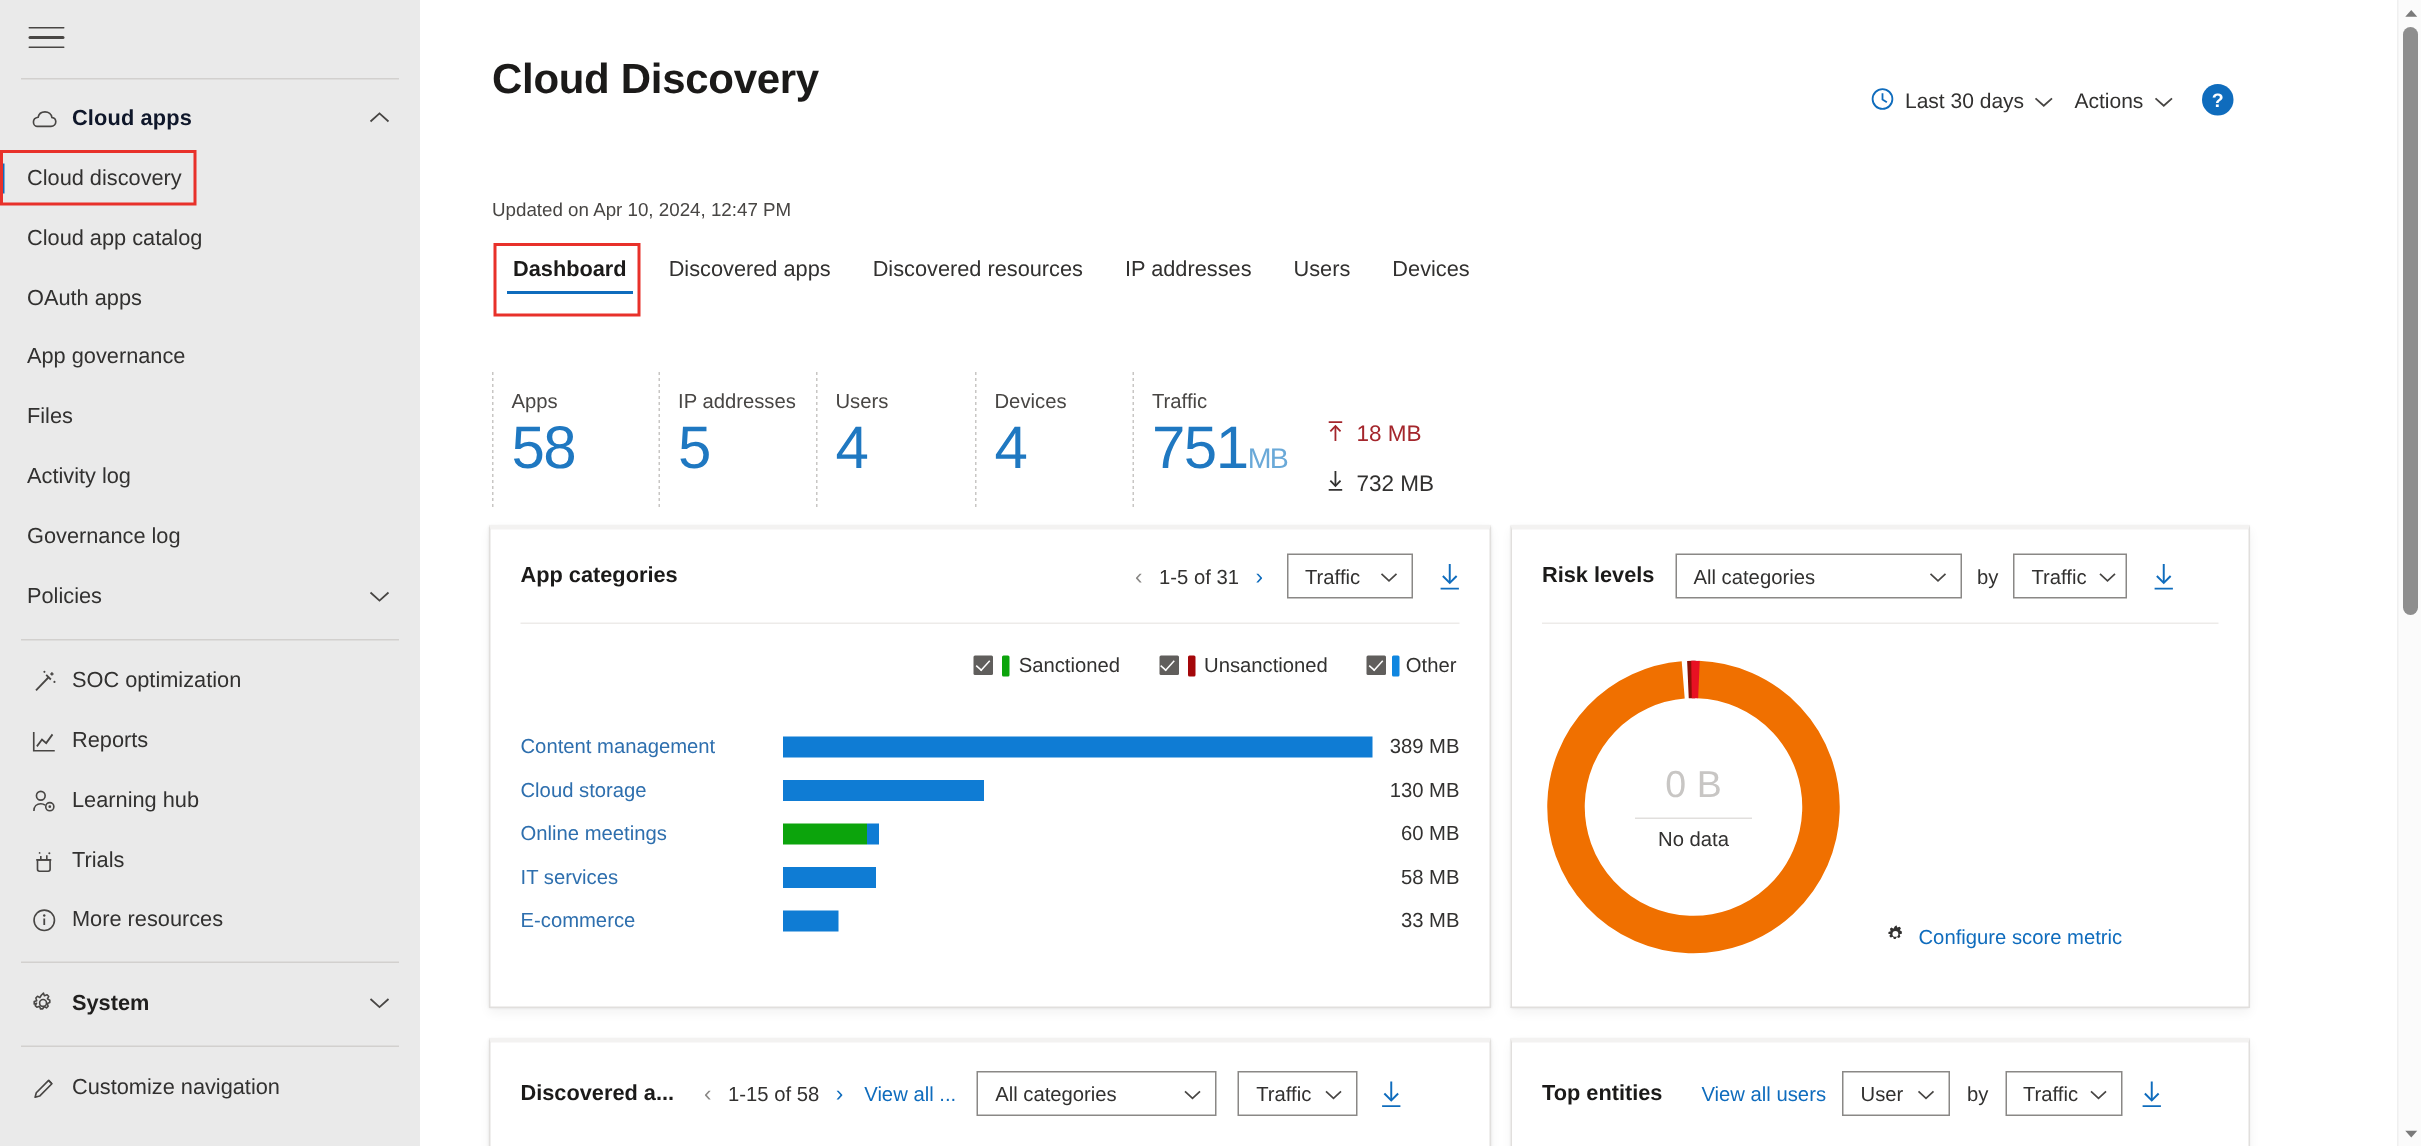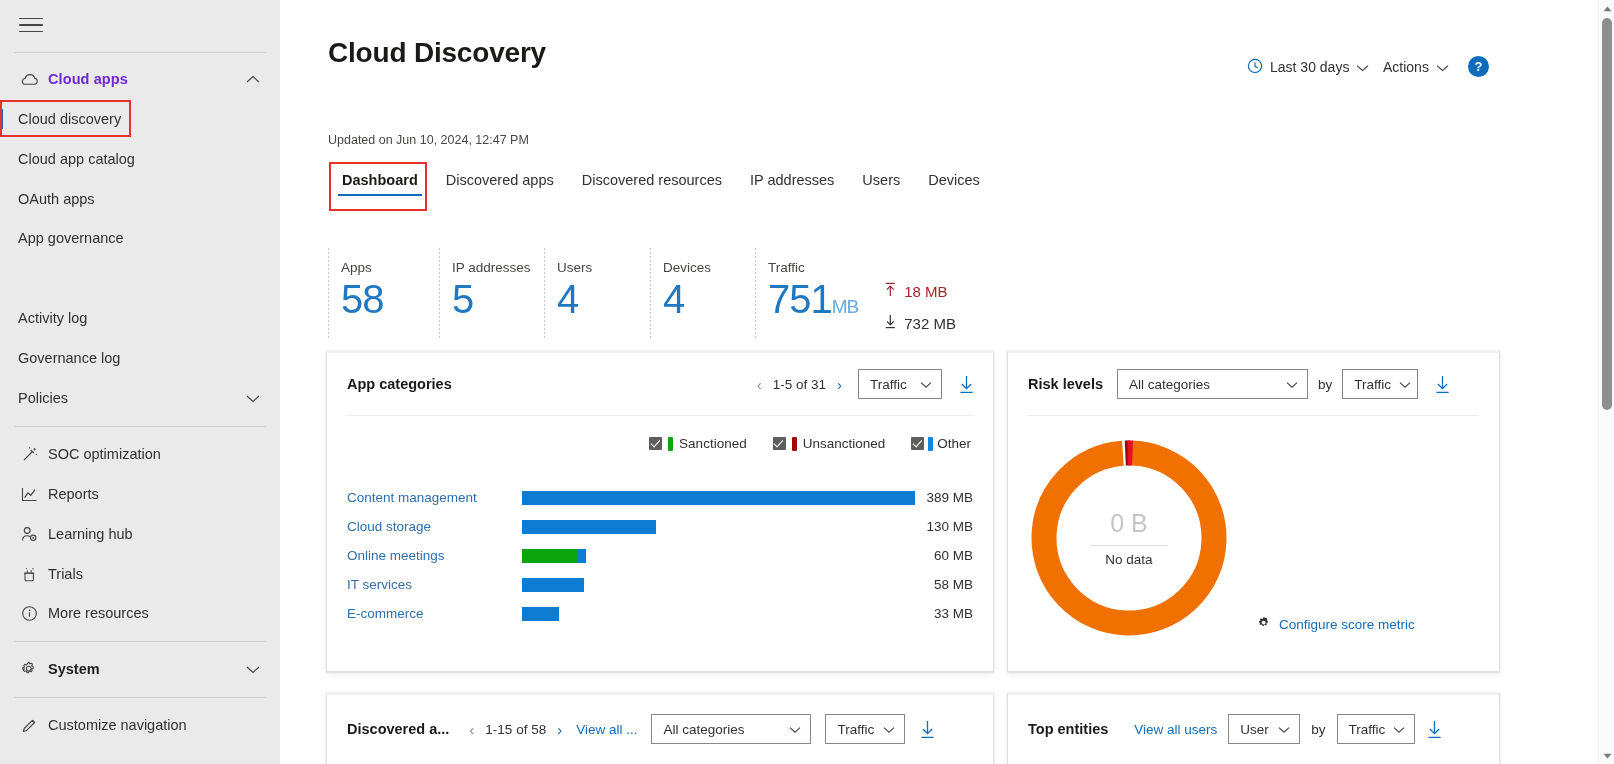--- a/index.html
+++ b/index.html
@@ -26,21 +26,21 @@
     padding: 0 5px; cursor: pointer;
   }
   .hamburger span { display:block; height: 1.6px; background: #484644; border-radius: 1px; }
   .side-divider { position: absolute; left: 14px; width: 252px; height: 1px; background: #d2d0ce; }
 
   .nav-group-head {
     position: absolute; left: 0; width: 280px; height: 34px;
     display: flex; align-items: center; cursor: pointer;
   }
   .nav-group-head .gi { width: 38px; display:flex; justify-content:center; align-items:center; margin-left: 10px; }
-  .nav-group-head .gl { font-size: 14.5px; font-weight: bold; color: #6d28d9; letter-spacing: .1px; }
+  .nav-group-head .gl { font-size: 14.5px; font-weight: bold; color: #0f172a; letter-spacing: .1px; }
   .chev { position: absolute; right: 20px; top: 50%; transform: translateY(-50%); }
 
   .nav-item {
     position: absolute; left: 0; width: 280px; height: 34px;
     display: flex; align-items: center; cursor: pointer;
   }
   .nav-item .ni-label { font-size: 14.5px; color: #323130; }
   .nav-item.sub .ni-label { margin-left: 18px; }
   .nav-item.withicon .ni-ico { width: 38px; display:flex; justify-content:center; align-items:center; margin-left: 10px; }
   .nav-item.withicon .ni-label { margin-left: 0px; }
@@ -190,20 +190,23 @@
 
     <div class="nav-item sub" style="top:142px;">
       <span class="ni-label">Cloud app catalog</span>
     </div>
     <div class="nav-item sub" style="top:182px;">
       <span class="ni-label">OAuth apps</span>
     </div>
     <div class="nav-item sub" style="top:221px;">
       <span class="ni-label">App governance</span>
     </div>
+    <div class="nav-item sub" style="top:261px;">
+      <span class="ni-label">Files</span>
+    </div>
     <div class="nav-item sub" style="top:301px;">
       <span class="ni-label">Activity log</span>
     </div>
     <div class="nav-item sub" style="top:341px;">
       <span class="ni-label">Governance log</span>
     </div>
     <div class="nav-item sub" style="top:381px;">
       <span class="ni-label">Policies</span>
       <span class="chev">
         <svg width="14" height="9" viewBox="0 0 14 9">
@@ -325,21 +328,21 @@
         <svg width="13" height="8" viewBox="0 0 13 8">
             <path d="M1 1.6 L6.5 6.5 L12 1.6" fill="none" stroke="#484644" stroke-width="1.2"></path>
           </svg>
       </span>
     </div>
 
     <div style="position:absolute;left:1188px;top:56px;width:21px;height:21px;border-radius:50%;background:#0f6cbd;display:flex;align-items:center;justify-content:center;cursor:pointer;">
       <span style="color:#fff;font-size:13px;font-weight:bold;line-height:1;">?</span>
     </div>
 
-    <div id="updated">Updated on Jun 10, 2024, 12:47 PM</div>
+    <div id="updated">Updated on Apr 10, 2024, 12:47 PM</div>
 
     <div id="tabs">
       <div class="tab active">Dashboard</div>
       <div class="tab">Discovered apps</div>
       <div class="tab">Discovered resources</div>
       <div class="tab">IP addresses</div>
       <div class="tab">Users</div>
       <div class="tab">Devices</div>
     </div>
     <div class="sel-outline" style="left:49px; top:162px; width:98px; height:49px;"></div>

